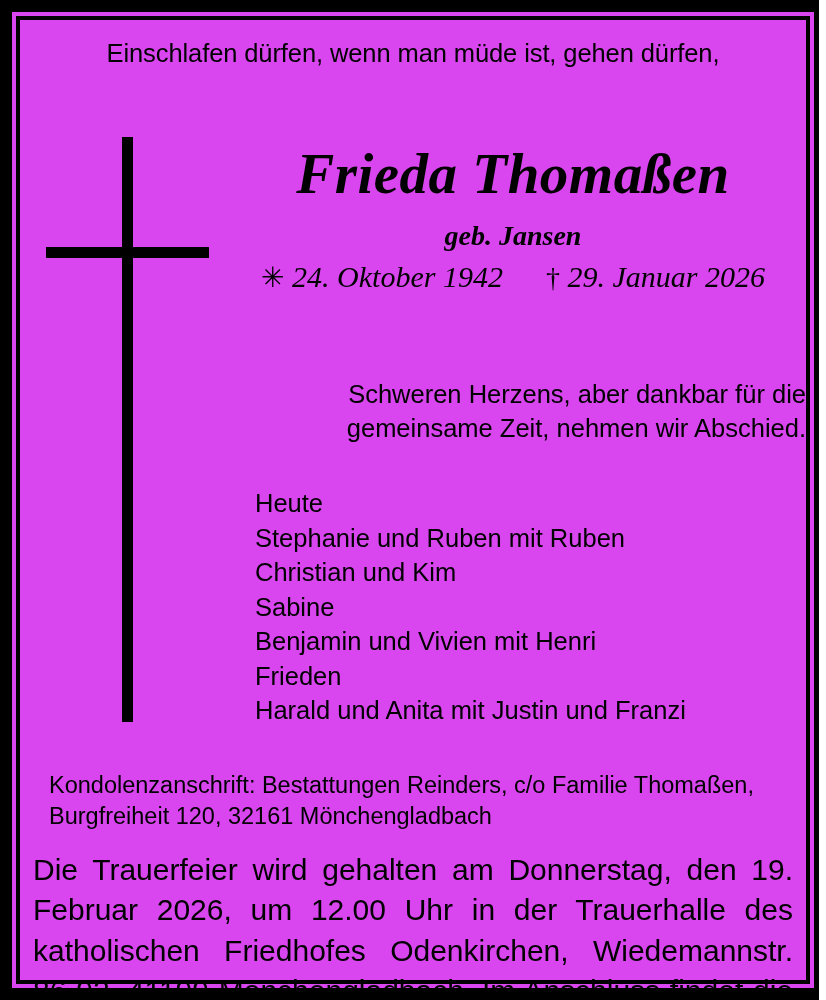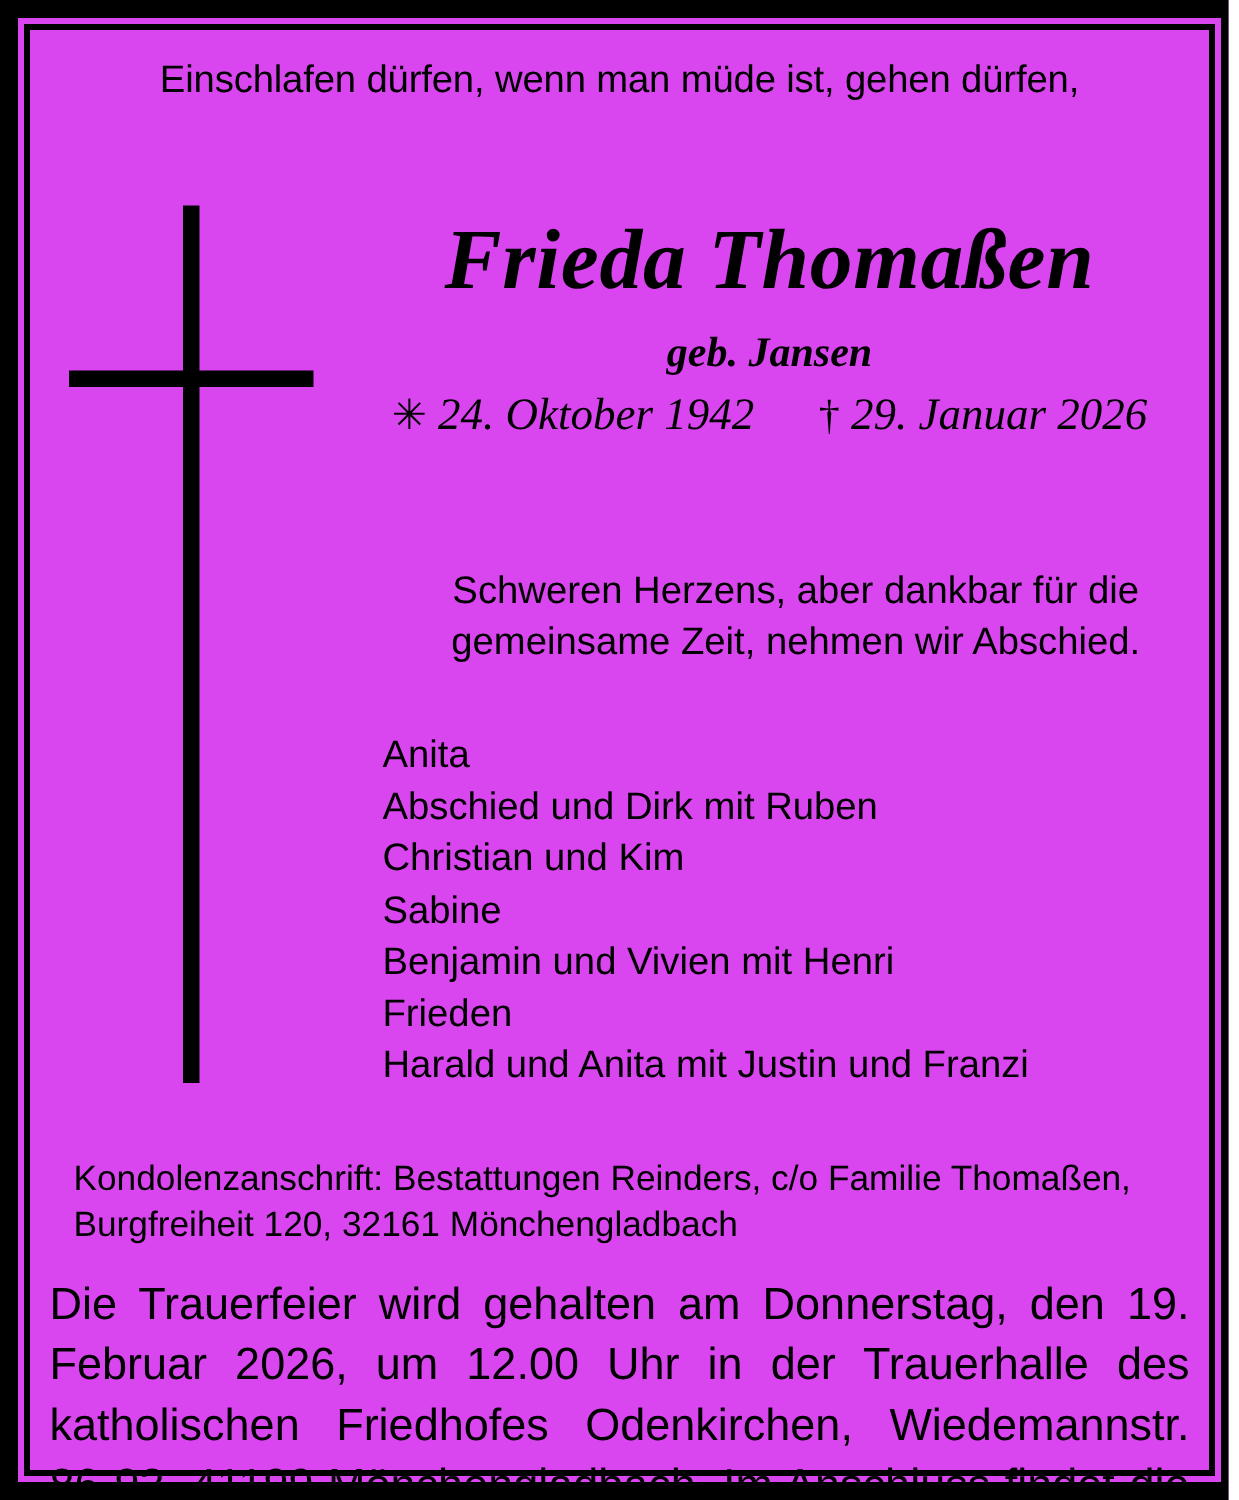--- a/index.html
+++ b/index.html
@@ -132,21 +132,21 @@
   }
 
   
   .farewell {
     position: absolute;
     left: 235px;
     top: 358px;
     width: 551px;
     font-size: 25.5px;
     line-height: 1.33;
-    text-align: center;
+    text-align: right;
   }
   .farewell .line {
     display: block;
     white-space: nowrap;
   }
   .survivors {
     position: absolute;
     left: 235px;
     top: 466px;
     width: 551px;
@@ -217,22 +217,22 @@
         <span>29. Januar 2026</span>
       </div>
     </div>
 
     <div class="farewell">
       <span class="line">Schweren Herzens, aber dankbar für die</span>
       <span class="line">gemeinsame Zeit, nehmen wir Abschied.</span>
     </div>
 
     <div class="survivors">
-      <span class="line">Anita</span>
-      <span class="line">Abschied und Dirk mit Ruben</span>
+      <span class="line">Heute</span>
+      <span class="line">Stephanie und Ruben mit Ruben</span>
       <span class="line">Christian und Kim</span>
       <span class="line">Sabine</span>
       <span class="line">Benjamin und Vivien mit Henri</span>
       <span class="line">Frieden</span>
       <span class="line">Harald und Anita mit Justin und Franzi</span>
     </div>
 
     <div class="condolence">
       <span class="line">Kondolenzanschrift: Bestattungen Reinders, c/o Familie Thomaßen,</span>
       <span class="line">Burgfreiheit 120, 32161 Mönchengladbach</span>

